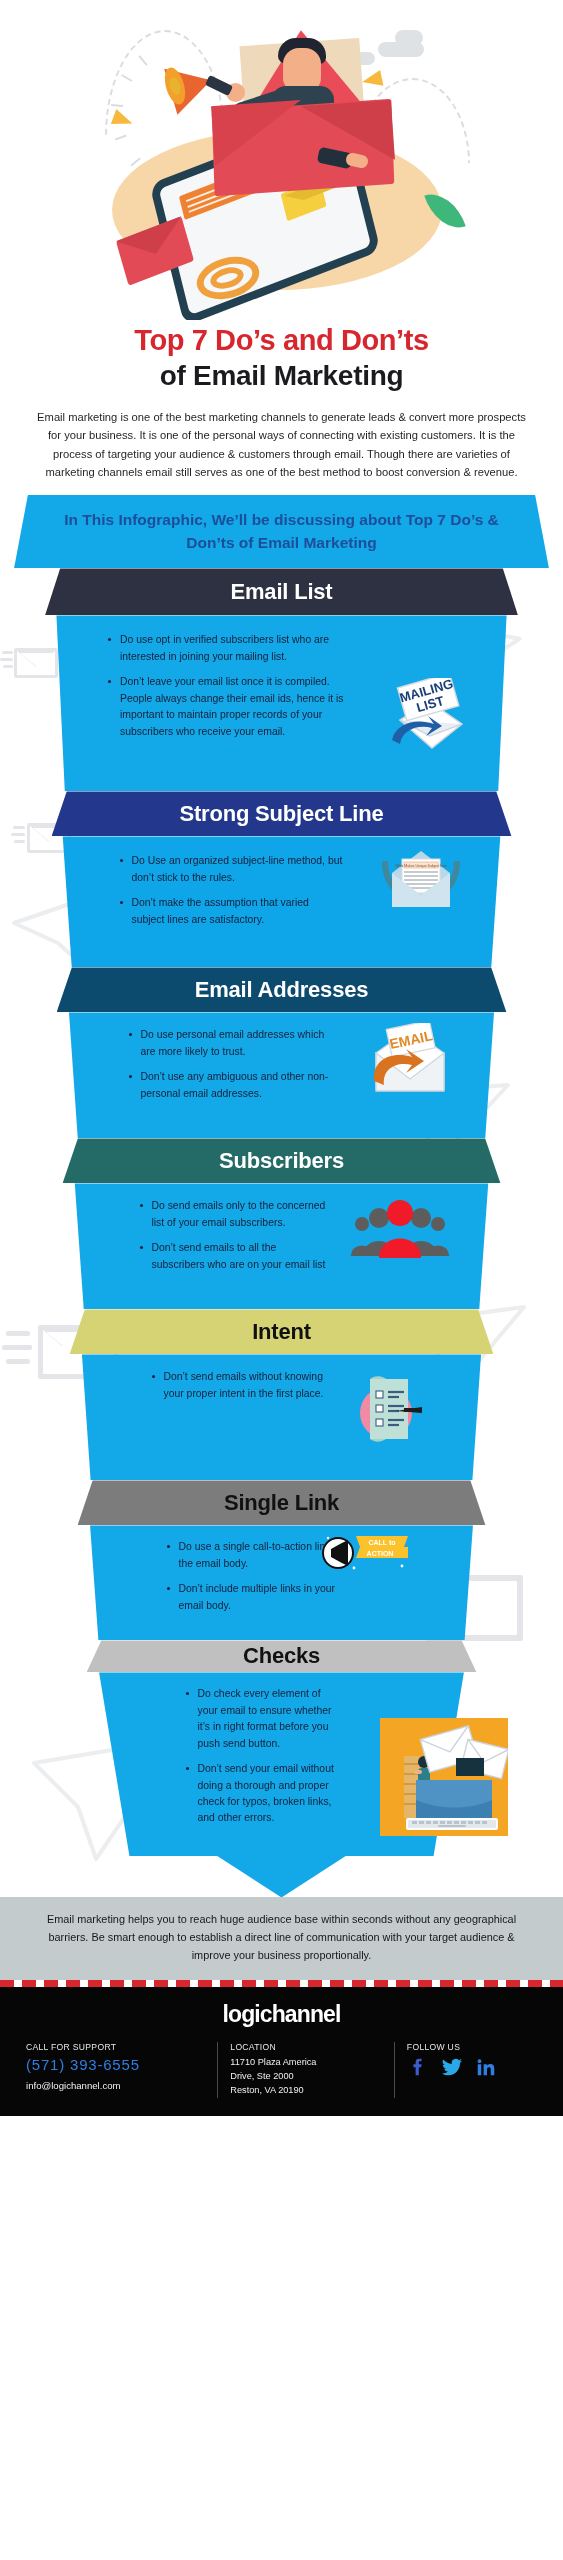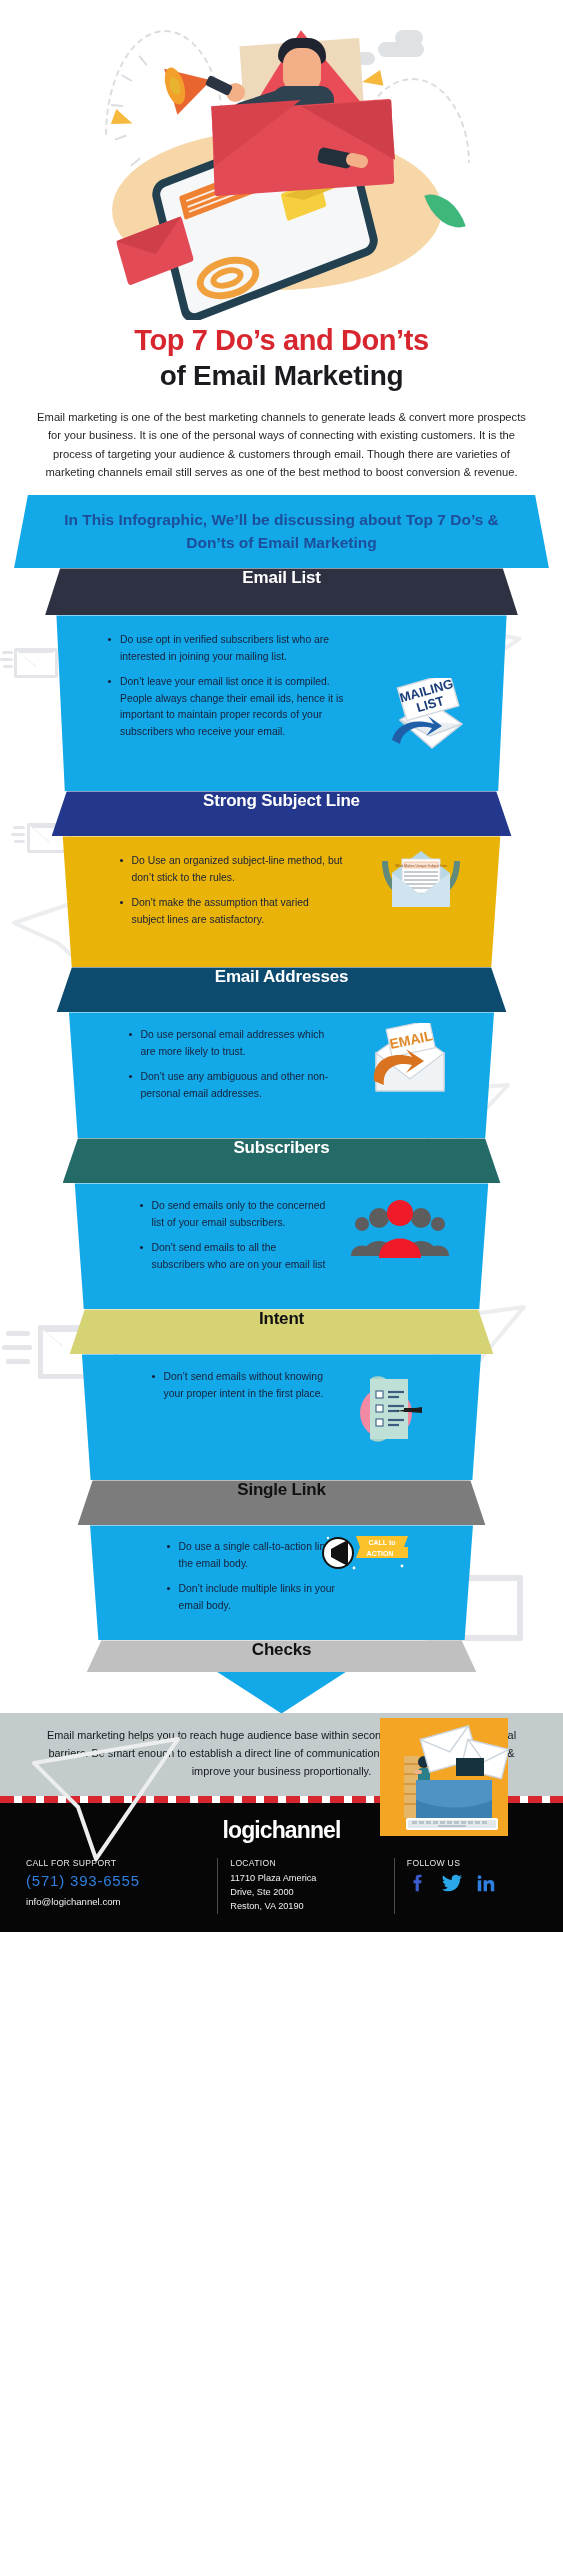--- a/index.html
+++ b/index.html
@@ -309,26 +309,26 @@
     position: absolute;
     width: 16px; height: 3px;
     background: #e3e5e8;
     border-radius: 2px;
   }
 
   .band { position: relative; width: 563px; }
   .band-head {
     position: relative;
     color: #ffffff;
-    font-size: 17px;
+    font-size: 22px;
     font-weight: bold;
     text-align: center;
     letter-spacing: -.2px;
     display: flex;
-    align-items: flex-start;
+    align-items: center;
     justify-content: center;
     z-index: 3;
   }
   .band-body {
     position: relative;
     z-index: 2;
     color: #16203a;
   }
   .bullets {
     position: relative;
@@ -557,21 +557,21 @@
         <path d="M10 62 C14 44 36 40 52 46 L46 38 L60 48 L44 58 L50 50 C36 46 20 52 18 66 Z" fill="#1f5fa8"></path>
       </svg>
     </div>
   </div>
 
   <div class="band">
     <div class="band-head" style="height:45px; width:460px; margin:0 auto; background:#23388c;
                 clip-path: polygon(3.3% 0, 96.7% 0, 100% 100%, 0% 100%);">
       <span>Strong Subject Line</span>
     </div>
-    <div class="band-body" style="height:131px; background:#eab308; width:452px; margin:0 auto;
+    <div class="band-body" style="height:131px; background:#0ea5e9; width:452px; margin:0 auto;
                 clip-path: polygon(1.6% 0, 98.4% 0, 96.4% 100%, 3.6% 100%);">
       <ul class="bullets" style="padding:17px 165px 0 62px;">
         <li>Do Use an organized subject-line method, but don’t stick to the rules.</li>
         <li>Don’t make the assumption that varied subject lines are satisfactory.</li>
       </ul>
     </div>
     <div class="ill" style="left:378px; top:52px; width:86px; height:72px;">
       <svg viewBox="0 0 86 72" width="86" height="72">
         <path d="M10 18 C10 40 24 54 42 54 L36 48 L48 56 L36 64 L42 58 C18 58 4 42 4 18 Z" fill="#48828f" opacity=".85"></path>
         <path d="M76 18 C76 40 62 54 44 54 L50 48 L38 56 L50 64 L44 58 C68 58 82 42 82 18 Z" fill="#48828f" opacity=".85"></path>
@@ -706,20 +706,27 @@
             <circle cx="8" cy="4" r="1.2"></circle>
           </g>
       </svg>
     </div>
   </div>
 
   <div class="band">
     <div class="band-head" style="height:32px; width:390px; margin:0 auto; background:#c0c0c0; color:#111111;
                 clip-path: polygon(3.8% 0, 96.2% 0, 100% 100%, 0% 100%);">
       <span>Checks</span>
+    </div>
+    <div class="band-body" style="height:184px; background:#13a8e8; width:380px; margin:0 auto;
+                clip-path: polygon(2% 0, 98% 0, 90% 100%, 10% 100%);">
+      <ul class="bullets" style="padding:14px 128px 0 92px;">
+        <li>Do check every element of your email to ensure whether it’s in right format before you push send button.</li>
+        <li>Don’t send your email without doing a thorough and proper check for typos, broken links, and other errors.</li>
+      </ul>
     </div>
     <div class="funnel-tip" style="width:130px; height:42px; margin:-1px auto 0; background:#13a8e8;
                 clip-path: polygon(0 0, 100% 0, 50% 100%); position:relative; z-index:2;"></div>
     <div class="ill" style="left:380px; top:78px; width:128px; height:118px; background:#f4a524;">
       <svg viewBox="0 0 128 118" width="128" height="118">
         <path d="M24 100 L24 38 L40 38 L40 100 Z" fill="#e5b568"></path>
         <g stroke="#d39a42" stroke-width="2">
           <line x1="24" y1="46" x2="40" y2="46"></line>
             <line x1="24" y1="56" x2="40" y2="56"></line>
           <line x1="24" y1="66" x2="40" y2="66"></line>

